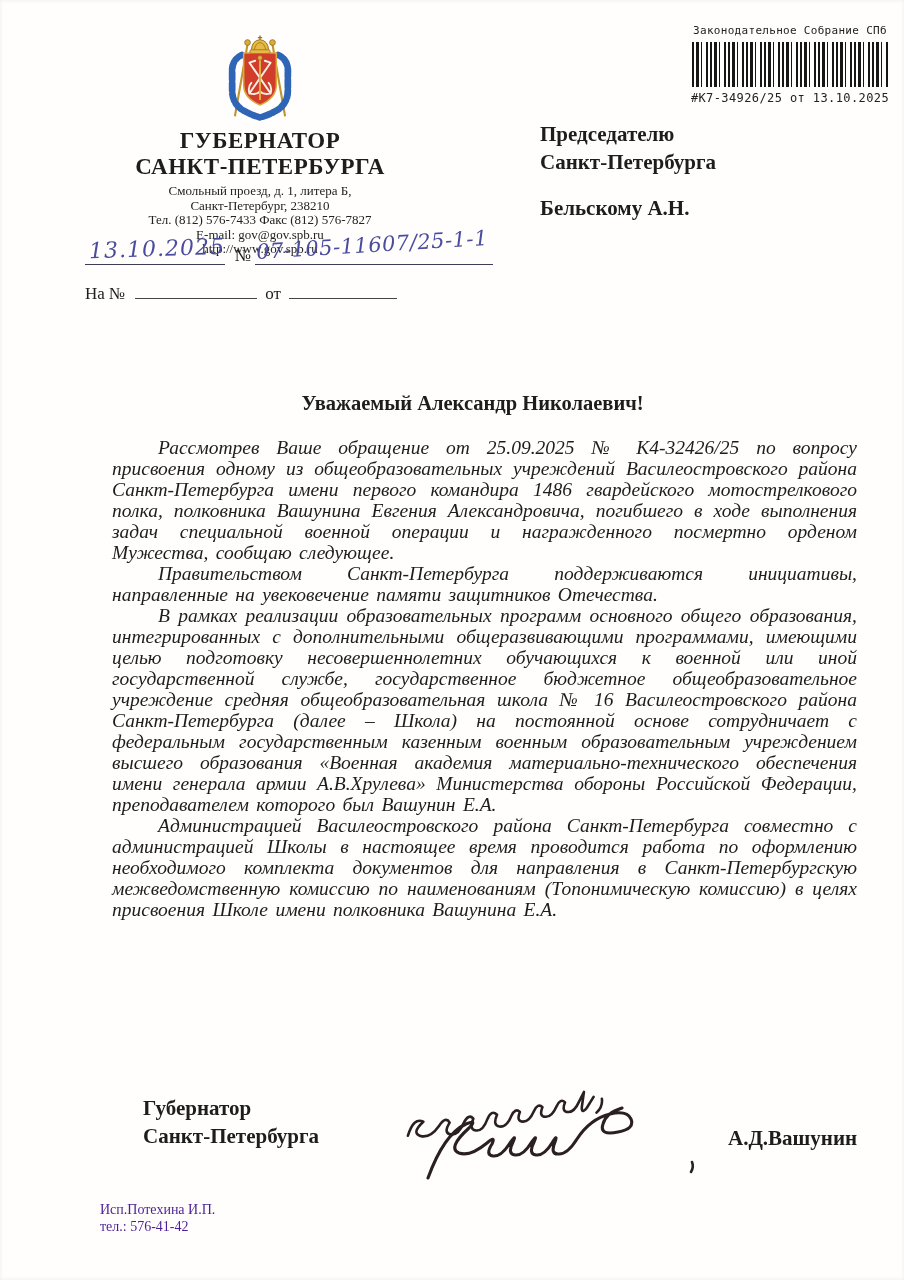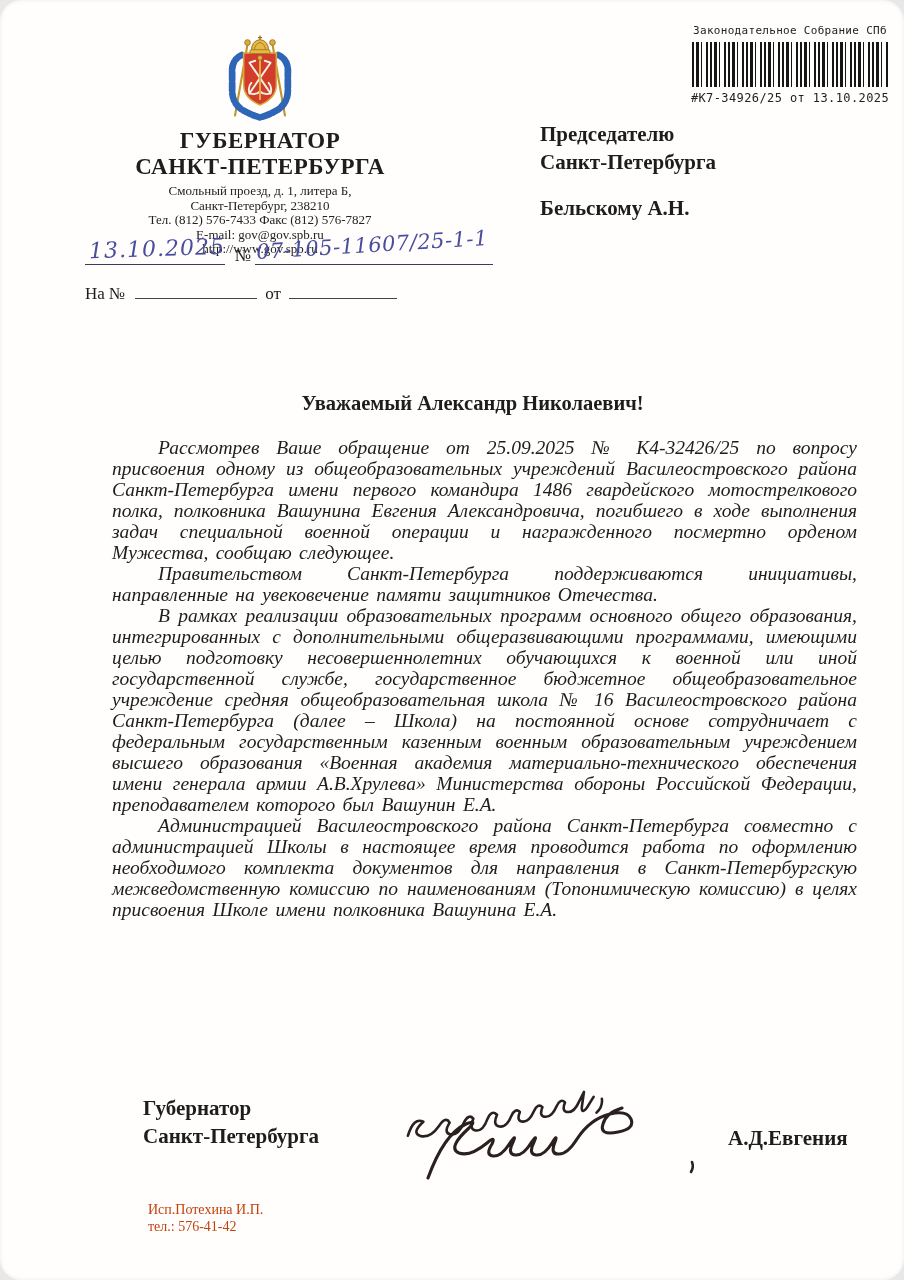--- a/index.html
+++ b/index.html
@@ -5,21 +5,20 @@
   html,body{margin:0;padding:0;background:#e8e8e8;}
   .page{
     position:relative;
     width:904px;height:1280px;
     margin:0 auto;
     background:#fffefd;
     font-family:"Liberation Serif", serif;
     color:#1d1d1d;
     overflow:hidden;
     box-shadow:inset 0 0 4px rgba(0,0,0,.08);
-    border-radius:21px;
   }
   
   .stamp{position:absolute;top:24px;left:688px;width:204px;text-align:center;}
   .bc-label{font-family:"DejaVu Sans Mono", monospace;font-size:11px;letter-spacing:.3px;white-space:nowrap;color:#222;}
   .bc-bars{height:45px;margin:5px 4px 4px 4px;
     background:repeating-linear-gradient(90deg,
       #161616 0 2px, transparent 2px 4px,
       #161616 4px 7px, transparent 7px 9px,
       #161616 9px 10px, transparent 10px 14px,
       #161616 14px 16px, transparent 16px 18px);}
@@ -46,21 +45,21 @@
   .addressee .name{margin-top:19px;}
   
   .salutation{position:absolute;left:100px;top:392px;width:745px;text-align:center;font-weight:bold;font-size:20.5px;}
   .body-text{position:absolute;left:112px;top:437px;width:745px;font-size:19.5px;line-height:21px;text-align:justify;word-spacing:2.5px;font-style:italic;}
   .body-text p{margin:0;text-indent:46px;}
   
   .sig-title{position:absolute;left:143px;top:1094px;font-weight:bold;font-size:21px;line-height:28px;}
   .sig-art{position:absolute;left:392px;top:1066px;}
   .sig-name{position:absolute;left:728px;top:1126px;font-weight:bold;font-size:21px;white-space:nowrap;}
   
-  .footer{position:absolute;left:100px;top:1201px;font-size:14px;line-height:17px;color:#c2410c;margin-left:48px;}
+  .footer{position:absolute;left:100px;top:1201px;font-size:14px;line-height:17px;color:#4c1d95;}
 </style>
 </head>
 <body>
 
 <div class="page">
 
   <div class="stamp">
     <div class="bc-label">Законодательное Собрание СПб</div>
     <div class="bc-bars"></div>
     <div class="bc-num">#К7-34926/25 от 13.10.2025</div>
@@ -135,20 +134,20 @@
       <g transform="rotate(-7 160 45)" stroke-width="2.6">
         <path d="M14,52 q8,-18 17,-12 q-14,10 -4,14 q9,3 19,-8 q8,-9 11,-2 q-8,10 0,12 q7,2 14,-10 q6,-9 10,-3 q-6,10 1,12 q7,2 13,-10 q5,-9 10,-3 q-6,10 1,12 q7,2 13,-9 q5,-8 9,-3 q-5,9 2,10 q6,1 12,-9 q5,-8 9,-3 q-5,9 2,10 q6,1 12,-9 q5,-8 9,-3 q-5,9 2,10 q6,1 12,-9 l6,-9 l-4,15 q-1,7 5,1 l8,-10 m8,3 q0,8 -7,13"></path>
       </g>
 
       <g stroke-width="3.1">
         <path d="M36,112 q16,-44 38,-54 q12,-5 3,4 q-22,20 -10,25 q11,4 28,-10 q9,-8 5,1 q-7,11 1,12 q8,1 17,-13 q7,-10 3,-1 q-6,12 2,13 q8,1 16,-12 q7,-10 3,-1 q-6,12 2,13 q8,1 16,-12 q6,-10 3,-1 q-5,12 3,12 q9,1 19,-15 q13,-20 33,-25 q17,-4 21,5 q4,10 -13,13 q-19,4 -15,-8 q3,-11 19,-16"></path>
         <path d="M300,96 q2,5 -1,10" stroke-width="2.6"></path>
       </g>
     </g>
   </svg>
-  <div class="sig-name">А.Д.Евгения</div>
+  <div class="sig-name">А.Д.Вашунин</div>
 
   <div class="footer">
     <div>Исп.Потехина И.П.</div>
     <div>тел.: 576-41-42</div>
   </div>
 
 </div>
 
 </body></html>

